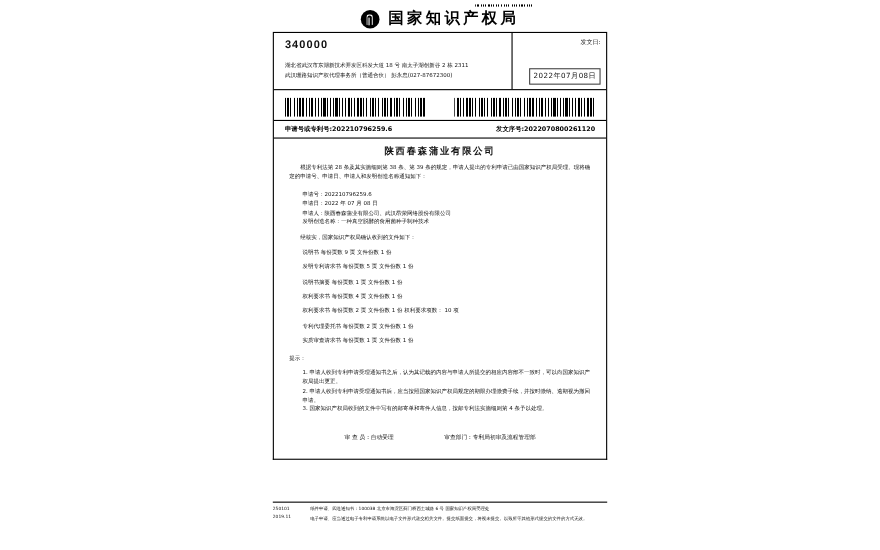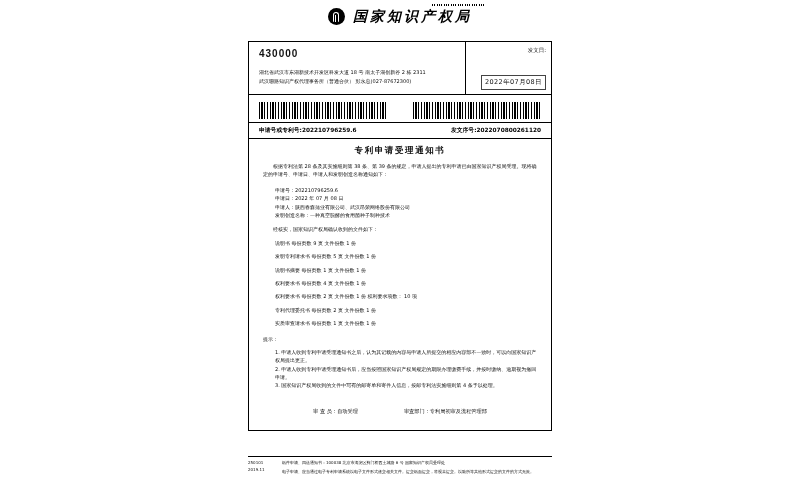--- a/index.html
+++ b/index.html
@@ -45,26 +45,25 @@
   }
   .bc-num {
     font-size: 3px;
     line-height: 4px;
     letter-spacing: 0.2px;
     color: #222;
   }
   
   .header {
     display: flex;
-    align-items: flex-start;
+    align-items: flex-end;
     justify-content: center;
     gap: 8px;
-    padding: 2px 0 15px 0;
+    padding: 2px 0 3px 0;
     border-bottom: 1.6px solid #000;
-    font-style: italic;
   }
   .emblem {
     width: 17px;
     height: 17px;
     border-radius: 50%;
     background: #000;
     position: relative;
     flex: 0 0 auto;
   }
   .emblem::after {
@@ -269,21 +268,21 @@
 
     <div class="header">
       <div class="emblem"></div>
       <div class="org-title">国家知识产权局</div>
     </div>
 
     <div class="frame">
 
       <div class="addr-block">
         <div class="addr-left">
-          <div class="zip">430000</div>
+          <div class="zip">340000</div>
           <div class="addr-line">湖北省武汉市东湖新技术开发区科发大道 18 号 南太子湖创新谷 2 栋 2311</div>
           <div class="addr-line">武汉珊路知识产权代理事务所（普通合伙）  彭永忠(027-87672300)</div>
         </div>
         <div class="addr-right">
           <div class="recv-label">发文日:</div>
           <div class="recv-date">2022年07月08日</div>
         </div>
       </div>
 
       <div class="barcode-row">
@@ -293,21 +292,21 @@
 
       <div class="numbers-row">
         <div class="num-item">
           <span>申请号或专利号:</span><span>202210796259.6</span>
         </div>
         <div class="num-item">
           <span>发文序号:</span><span>2022070800261120</span>
         </div>
       </div>
 
-      <div class="doc-title">专利申请受理通知书</div>
+      <div class="doc-title">陕西春森蒲业有限公司</div>
 
       <div class="content">
         <p class="para">根据专利法第 28 条及其实施细则第 38 条、第 39 条的规定，申请人提出的专利申请已由国家知识产权局受理。现将确定的申请号、申请日、申请人和发明创造名称通知如下：</p>
         <div class="section-gap"></div>
         <p class="kv indent1">申请号：202210796259.6</p>
         <p class="kv indent1">申请日：2022 年 07 月 08 日</p>
         <p class="kv indent1">申请人：陕西春森蒲业有限公司、武汉昂荣网络股份有限公司</p>
         <p class="kv indent1">发明创造名称：一种真空脱酵的食用菌种子制种技术</p>
         <div class="section-gap"></div>
         <p class="para">经核实，国家知识产权局确认收到的文件如下：</p>

